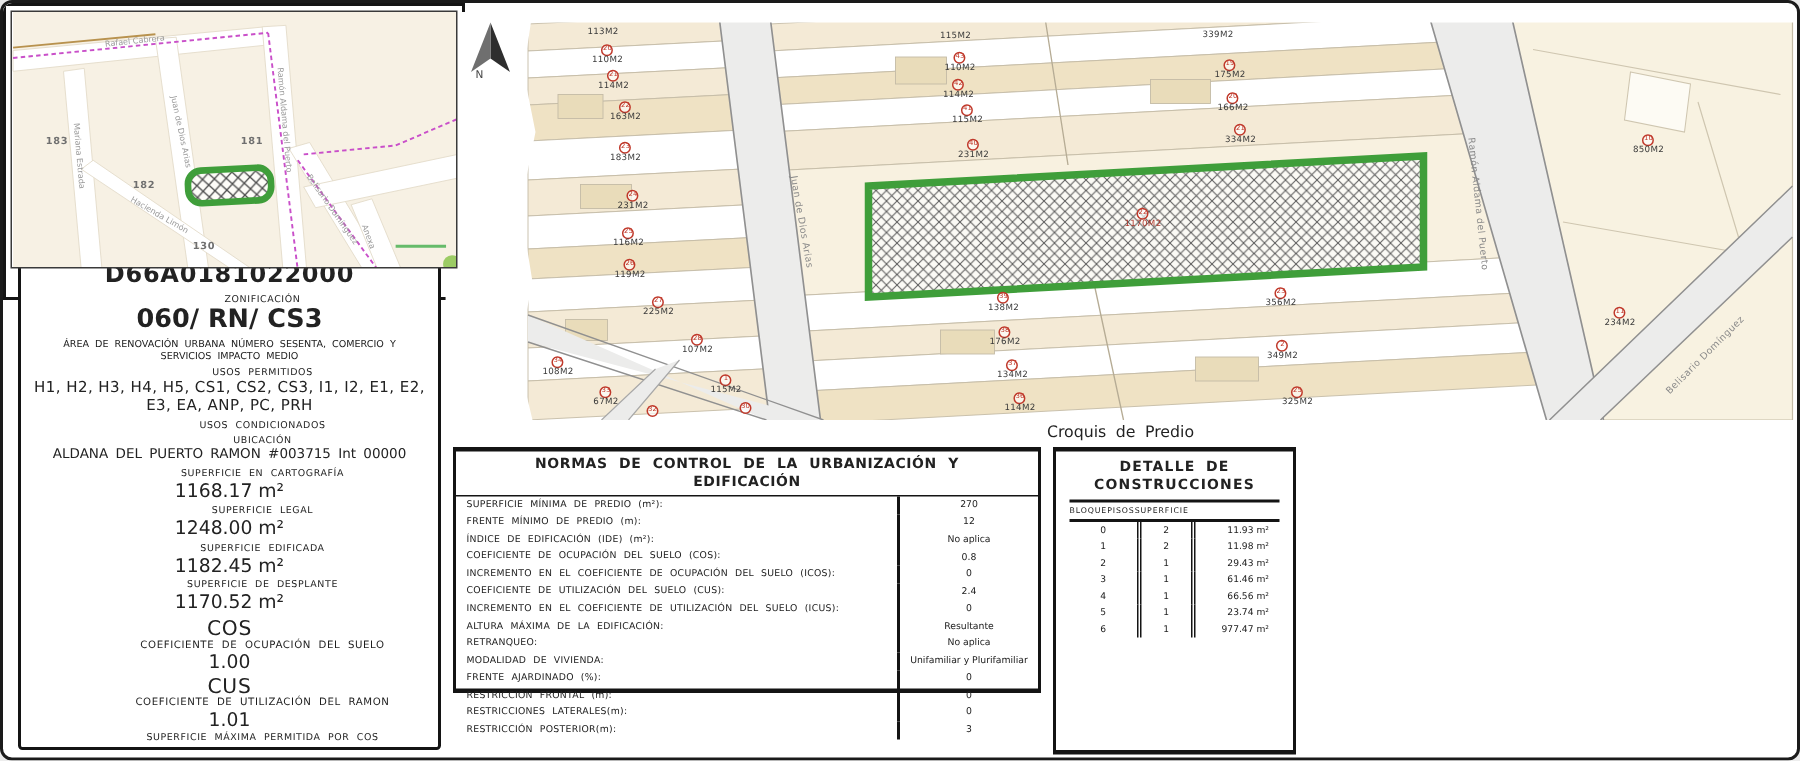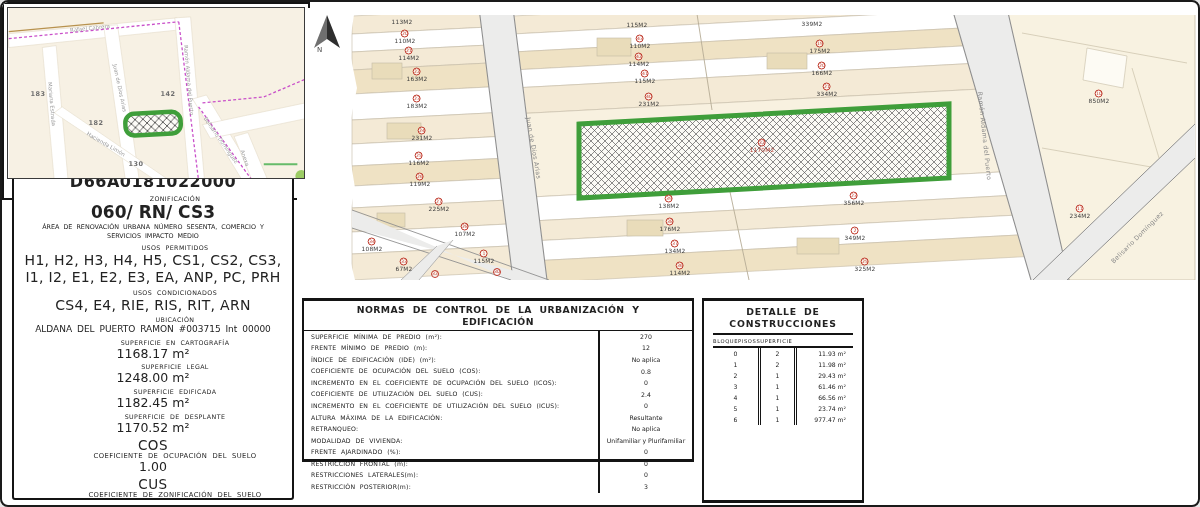--- a/index.html
+++ b/index.html
@@ -20,21 +20,21 @@
   .lbl{font-size:6.3px;letter-spacing:.4px;word-spacing:2.5px;color:#1d1d1d;line-height:1.1;margin-left:44px;}
   .district-label{font-variant:small-caps;font-size:13px;letter-spacing:2px;margin-top:8px;color:#222;}
   .num3row{display:flex;align-items:center;justify-content:center;gap:8px;width:100%;margin-top:0;}
   .dash{width:42px;height:0;border-top:1.5px solid #444;}
   .num3{font-size:24px;font-weight:500;line-height:1.05;}
   .name-md{font-size:9px;letter-spacing:2px;margin-top:1px;}
   .v13{font-size:12.5px;font-weight:500;line-height:1.15;}
   .clave{font-size:16px;font-weight:600;letter-spacing:.5px;line-height:1.1;}
   .zcode{font-size:17px;font-weight:600;line-height:1.1;}
   .zdesc{font-size:6.4px;width:256px;line-height:1.35;word-spacing:2px;margin-top:2px;}
-  .uses{font-size:14px;font-weight:500;width:262px;line-height:1.25;letter-spacing:.3px;}
+  .uses{font-size:10px;font-weight:500;width:262px;line-height:1.25;letter-spacing:.3px;}
   .addr{font-size:9px;font-weight:500;width:252px;line-height:1.3;word-spacing:2px;}
   .mval{font-size:12.5px;font-weight:500;line-height:1.1;}
   .coef-title{font-size:13.5px;line-height:1;letter-spacing:.5px;} .mt5{margin-top:5px;} .mt4{margin-top:4px;} .mt3{margin-top:3px;}
 
   
   #predio{position:absolute;left:295px;top:6px;width:900px;height:272px;}
   #predio svg{position:absolute;left:0;top:0;}
   .plabel{position:absolute;transform:translate(-50%,-50%);display:flex;flex-direction:column;align-items:center;pointer-events:none;}
   .pnum{font-size:4.6px;color:#c0392b;border:1px solid #c0392b;border-radius:50%;width:8px;height:8px;line-height:6.5px;text-align:center;background:rgba(255,255,255,.65);}
   .parea{font-size:5.8px;color:#3a3a3a;letter-spacing:.2px;line-height:1.2;white-space:nowrap;}
@@ -125,21 +125,20 @@
     <div class="lbl mt5">CLAVE CATASTRAL</div>
     <div class="clave">D66A0181022000</div>
 
     <div class="lbl mt5">ZONIFICACIÓN</div>
     <div class="zcode">060/ RN/ CS3</div>
     <div class="zdesc">ÁREA DE RENOVACIÓN URBANA NÚMERO SESENTA, COMERCIO Y SERVICIOS IMPACTO MEDIO</div>
 
     <div class="lbl mt4">USOS PERMITIDOS</div>
     <div class="uses">H1, H2, H3, H4, H5, CS1, CS2, CS3, I1, I2, E1, E2, E3, EA, ANP, PC, PRH</div>
     <div class="lbl mt3">USOS CONDICIONADOS</div>
-    <div class="uses">CS4, E4, RIE, RIS, RIT, ARN</div>
 
     <div class="lbl mt3">UBICACIÓN</div>
     <div class="addr">ALDANA DEL PUERTO RAMON #003715 Int 00000</div>
 
     <div>
 
         <div>
           <div class="lbl mt4">SUPERFICIE EN CARTOGRAFÍA</div>
           <div class="mval">1168.17 m²</div>
         </div>
@@ -158,21 +157,21 @@
           <div class="lbl mt4">SUPERFICIE DE DESPLANTE</div>
           <div class="mval">1170.52 m²</div>
         </div>
       </div>
 
     <div class="coef-title mt5">COS</div>
     <div class="lbl" style="font-size:6.8px">COEFICIENTE DE OCUPACIÓN DEL SUELO</div>
     <div class="mval">1.00</div>
 
     <div class="coef-title mt4">CUS</div>
-    <div class="lbl" style="font-size:6.8px">COEFICIENTE DE ZONIFICACIÓN DEL SUELO</div>
+    <div class="lbl" style="font-size:6.8px">COEFICIENTE DE UTILIZACIÓN DEL RAMON</div>
     <div class="mval">1.01</div>
 
     <div>
 
         <div>
           <div class="lbl mt3">SUPERFICIE MÁXIMA PERMITIDA POR COS</div>
 
         </div>
 
       </div>
@@ -434,20 +433,21 @@
     </div>
     <div>
 
         <div class="street-label" style="left: 237px; top: 140px; transform: translate(-50%, -50%) rotate(80deg);">Juan de Dios Arias</div>
 
         <div class="street-label" style="left: 688px; top: 128px; transform: translate(-50%, -50%) rotate(84deg);">Ramón Aldama del Puerto</div>
 
         <div class="street-label" style="left: 840px; top: 229px; transform: translate(-50%, -50%) rotate(-45deg);">Belisario Domínguez</div>
       </div>
   </div>
+  <div class="map-caption">Croquis de Predio</div>
 
   <div id="normas" class="bpanel">
     <div class="normas-title">NORMAS DE CONTROL DE LA URBANIZACIÓN Y EDIFICACIÓN</div>
     <div>
 
         <div class="nrow">
           <div class="nlabel">SUPERFICIE MÍNIMA DE PREDIO (m²):</div>
           <div class="nvalue">270</div>
         </div>
 
@@ -604,21 +604,21 @@
         <path d="M258,158 L292,158" stroke="#66bb6a" stroke-width="2" fill="none"></path>
         <circle cx="296" cy="170" r="6" fill="#9ccc65"></circle>
         <g transform="rotate(-3 146 117)">
           <rect x="118" y="106" width="56" height="22" rx="9" fill="url(#hatchM)" stroke="#3f9e3a" stroke-width="4.5"></rect>
         </g>
       </svg>
       <div>
 
       <div class="blk-num" style="left: 30px; top: 86px; transform: translate(-50%, -50%);">183</div>
           <div class="blk-num" style="left: 88px; top: 82px; transform: translate(-50%, -50%); margin-top: 33px;">182</div>
-          <div class="blk-num" style="left: 160px; top: 86px; transform: translate(-50%, -50%);">142</div>
+          <div class="blk-num" style="left: 160px; top: 86px; transform: translate(-50%, -50%);">181</div>
           <div class="blk-num" style="left: 106px; top: 156px; transform: translate(-50%, -50%); margin-left: 22px;">130</div>
         </div>
       <div>
 
       <div class="mstreet" style="left: 82px; top: 20px; transform: translate(-50%, -50%) rotate(-6deg);">Rafael Cabrera</div>
           <div class="mstreet" style="left: 44px; top: 96px; transform: translate(-50%, -50%) rotate(85deg);">Mariana Estrada</div>
           <div class="mstreet" style="left: 112px; top: 80px; transform: translate(-50%, -50%) rotate(78deg);">Juan de Dios Arias</div>
           <div class="mstreet" style="left: 181px; top: 72px; transform: translate(-50%, -50%) rotate(85deg);">Ramón Aldama del Puerto</div>
           <div class="mstreet" style="left: 98px; top: 136px; transform: translate(-50%, -50%) rotate(30deg);">Hacienda Limón</div>
           <div class="mstreet" style="left: 213px; top: 132px; transform: translate(-50%, -50%) rotate(55deg);">Belisario Domínguez</div>

